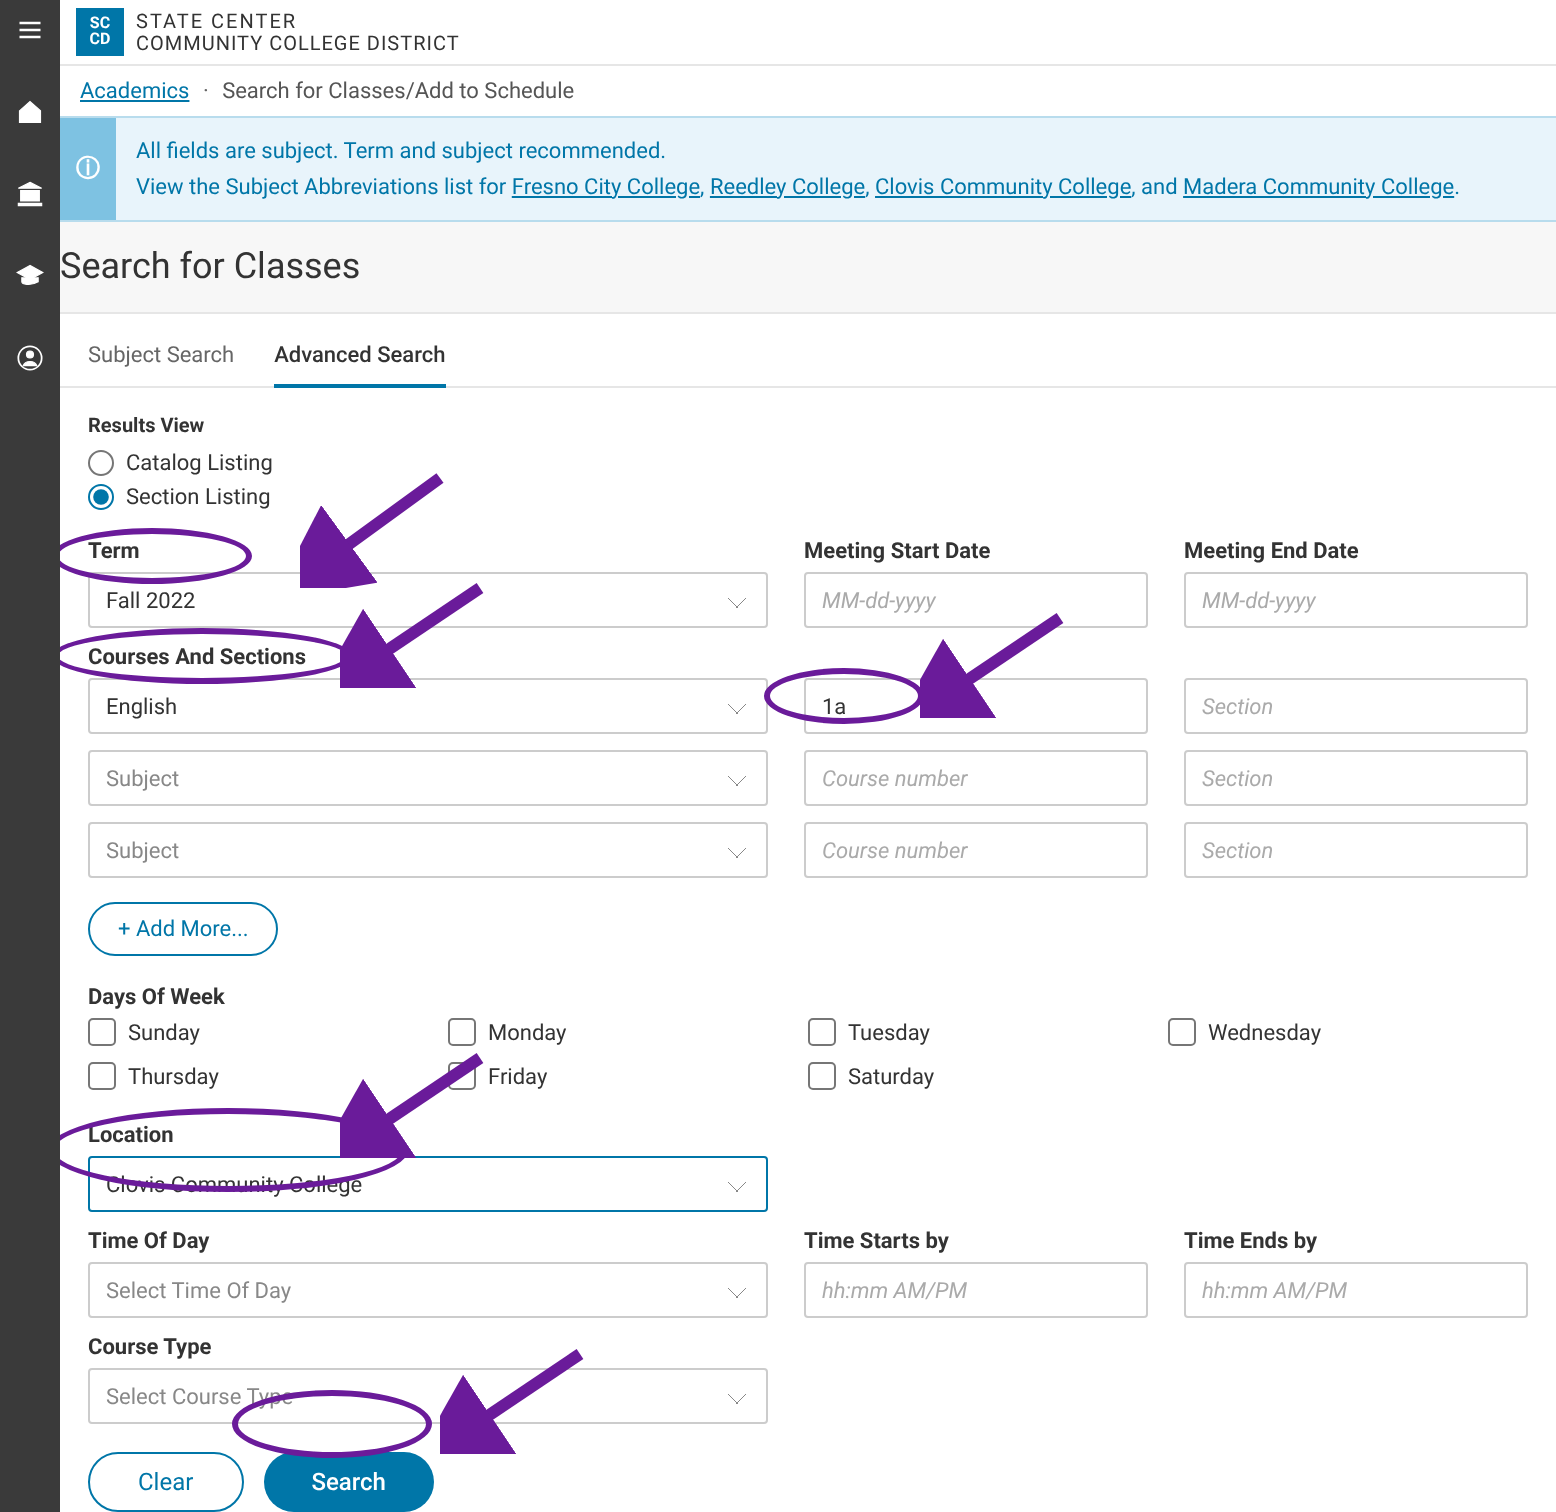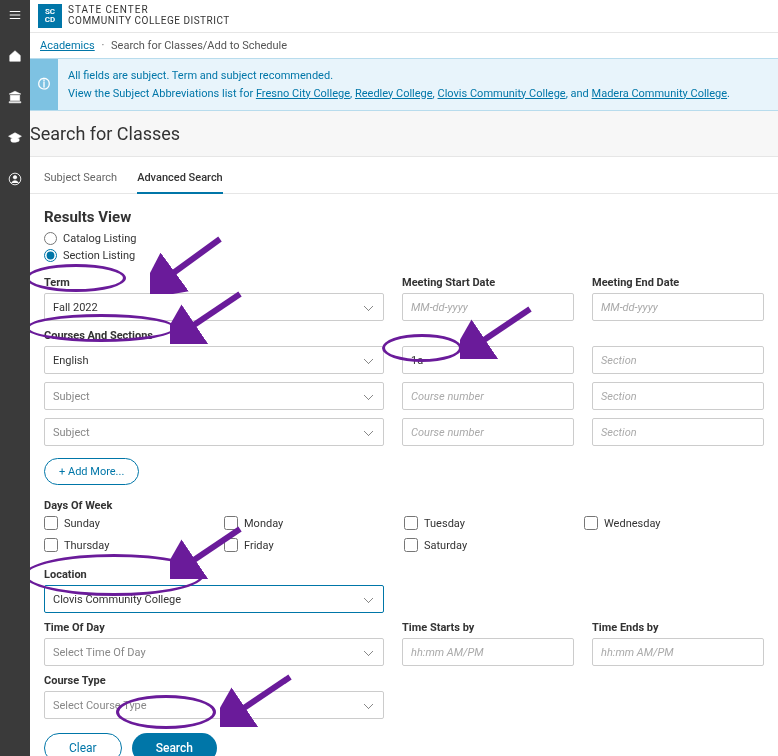--- a/index.html
+++ b/index.html
@@ -2,41 +2,41 @@
 <html><head>
 <meta charset="utf-8">
 <style>
   * { box-sizing: border-box; margin: 0; padding: 0; font-family: -apple-system, BlinkMacSystemFont, "Segoe UI", Roboto, Arial, sans-serif; }
   body { background: #fff; width: 778px; height: 756px; overflow: hidden; font-size: 12px; color: #333; }
   .app { display: flex; height: 756px; }
   .sidebar { width: 30px; background: #3a3a3a; display: flex; flex-direction: column; align-items: center; padding-top: 8px; gap: 24px; }
   .sidebar .icon { color: #fff; cursor: pointer; }
   .sidebar svg { width: 14px; height: 14px; stroke: #fff; fill: #fff; }
   .content { flex: 1; display: flex; flex-direction: column; overflow: hidden; }
-  .header { display: flex; align-items: flex-start; padding: 4px 8px; border-bottom: 1px solid #e6e6e6; }
+  .header { display: flex; align-items: flex-end; padding: 4px 8px; border-bottom: 1px solid #e6e6e6; }
   .logo-box { width: 24px; height: 24px; background: #0076a8; display: flex; align-items: center; justify-content: center; color: #fff; font-size: 8px; font-weight: bold; line-height: 1; flex-direction: column; margin-right: 6px; }
   .brand-text .line1 { font-size: 10px; letter-spacing: 1px; }
   .brand-text .line2 { font-size: 10px; letter-spacing: 0.5px; }
   .crumbs { padding: 6px 10px; font-size: 11px; }
   .crumbs a { color: #0076a8; text-decoration: underline; }
   .crumbs .sep { color: #666; margin: 0 4px; }
   .crumbs .current { color: #555; }
   .info-bar { display: flex; background: #e8f4fb; border-top: 1px solid #b8dced; border-bottom: 1px solid #b8dced; }
   .info-icon-col { width: 28px; background: #7ec2e2; display: flex; align-items: center; justify-content: center; color: #fff; font-weight: bold; font-size: 12px; }
   .info-content { padding: 8px 10px; font-size: 11px; color: #0076a8; line-height: 1.6; }
   .info-content a { color: #0076a8; text-decoration: underline; }
   .page-head { background: #f7f7f7; border-bottom: 1px solid #e6e6e6; padding: 12px 0; }
   .page-head h1 { font-size: 18px; font-weight: 400; color: #333; }
   .tabs { display: flex; gap: 20px; padding: 14px 14px 0 14px; border-bottom: 1px solid #e6e6e6; font-size: 11px; }
   .tab { padding-bottom: 8px; color: #666; cursor: pointer; }
   .tab.active { color: #333; font-weight: 500; border-bottom: 2px solid #0076a8; margin-bottom: -1px; }
   .form-panel { padding: 14px; overflow-y: auto; flex: 1; position: relative; }
   .form-panel h2 { font-size: 18px; font-weight: 400; margin-bottom: 6px; }
   .results-view { margin-bottom: 14px; }
-  .results-view .lbl { font-weight: bold; font-size: 15px; margin-bottom: 6px; }
+  .results-view .lbl { font-weight: bold; font-size: 10px; margin-bottom: 6px; }
   .radio-row { display: flex; align-items: flex-start; gap: 6px; font-size: 11px; margin-bottom: 4px; }
   .radio-row input { accent-color: #0076a8; }
   .field-grid { display: flex; gap: 18px; margin-bottom: 8px; align-items: flex-end; }
   .col-wide { flex: 0 0 340px; }
   .col-narrow { flex: 1; }
   .field-label { font-size: 11px; font-weight: bold; margin-bottom: 4px; display:block; }
   select, input[type=text] { width: 100%; height: 28px; border: 1px solid #ccc; border-radius: 2px; padding: 0 8px; font-size: 11px; background: #fff; color: #333; }
   select { appearance: none; background-image: linear-gradient(45deg, transparent 48%, #888 48%, #888 52%, transparent 52%), linear-gradient(-45deg, transparent 48%, #888 48%, #888 52%, transparent 52%); background-position: calc(100% - 14px) 12px, calc(100% - 10px) 12px; background-size: 5px 5px; background-repeat: no-repeat; padding-right: 22px;}
   select.placeholder { color: #888; }
   input::placeholder { color: #aaa; font-style: italic; }

